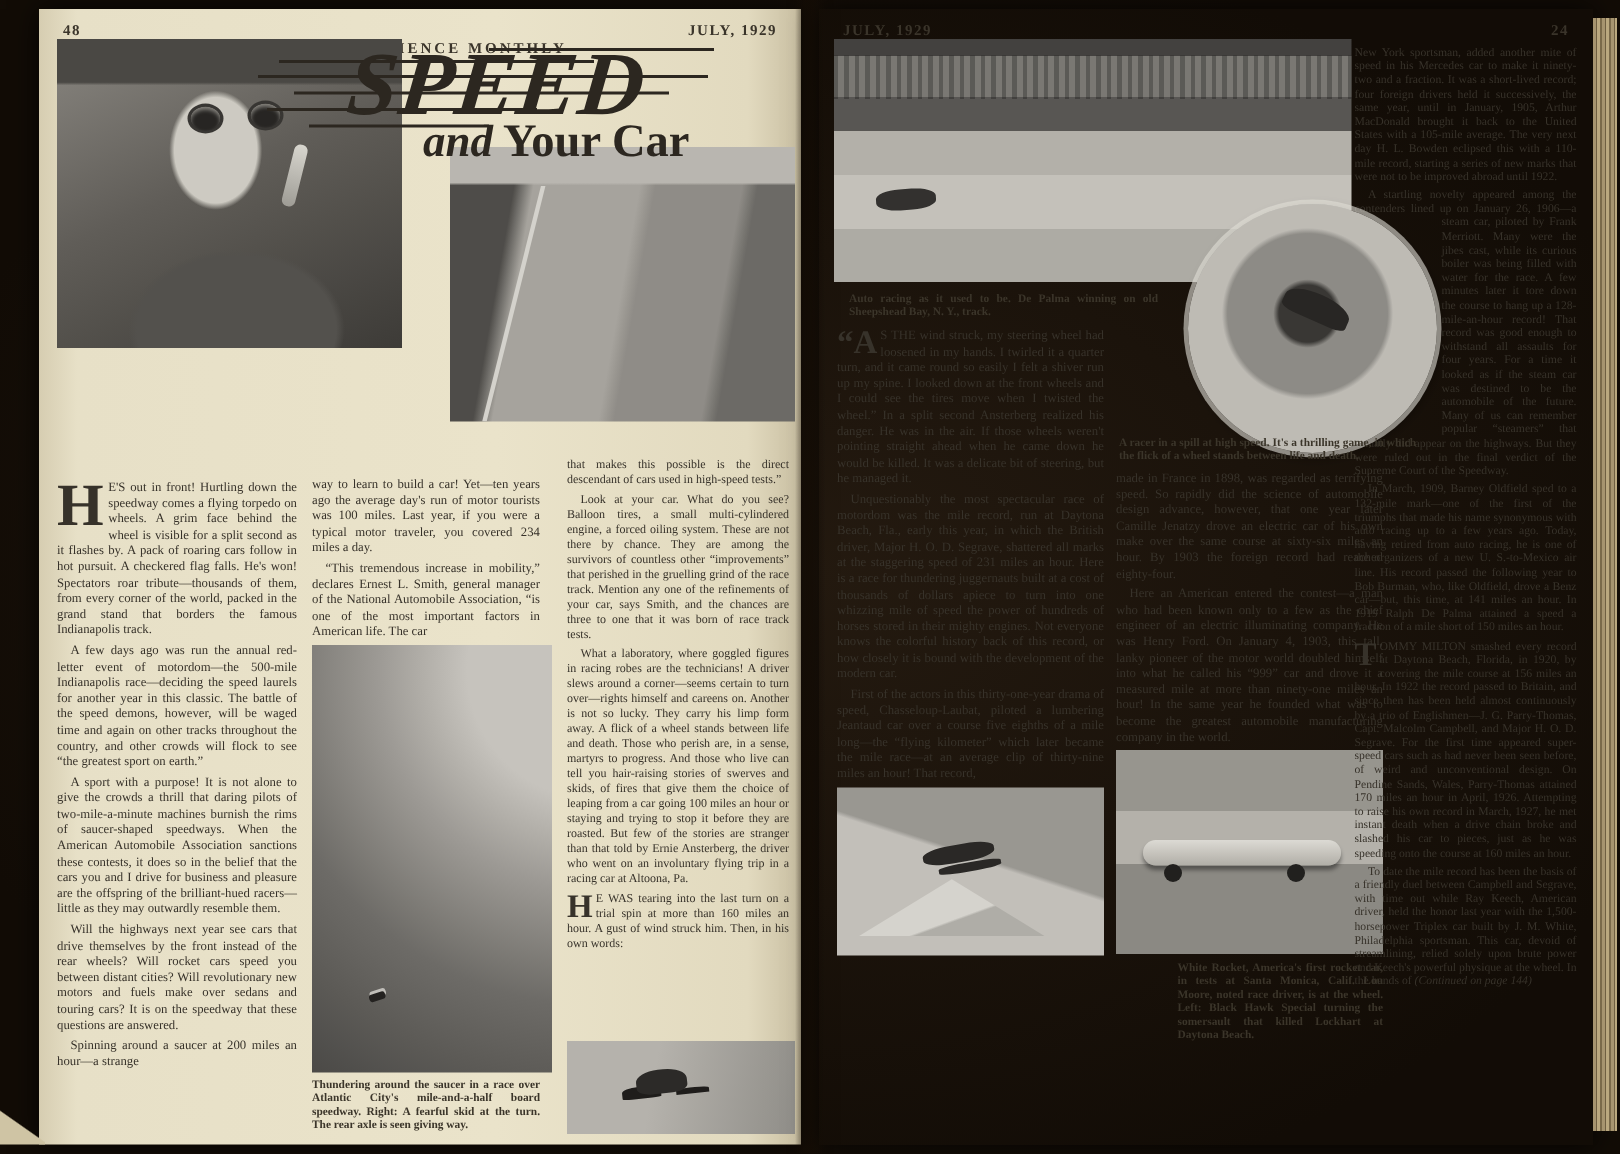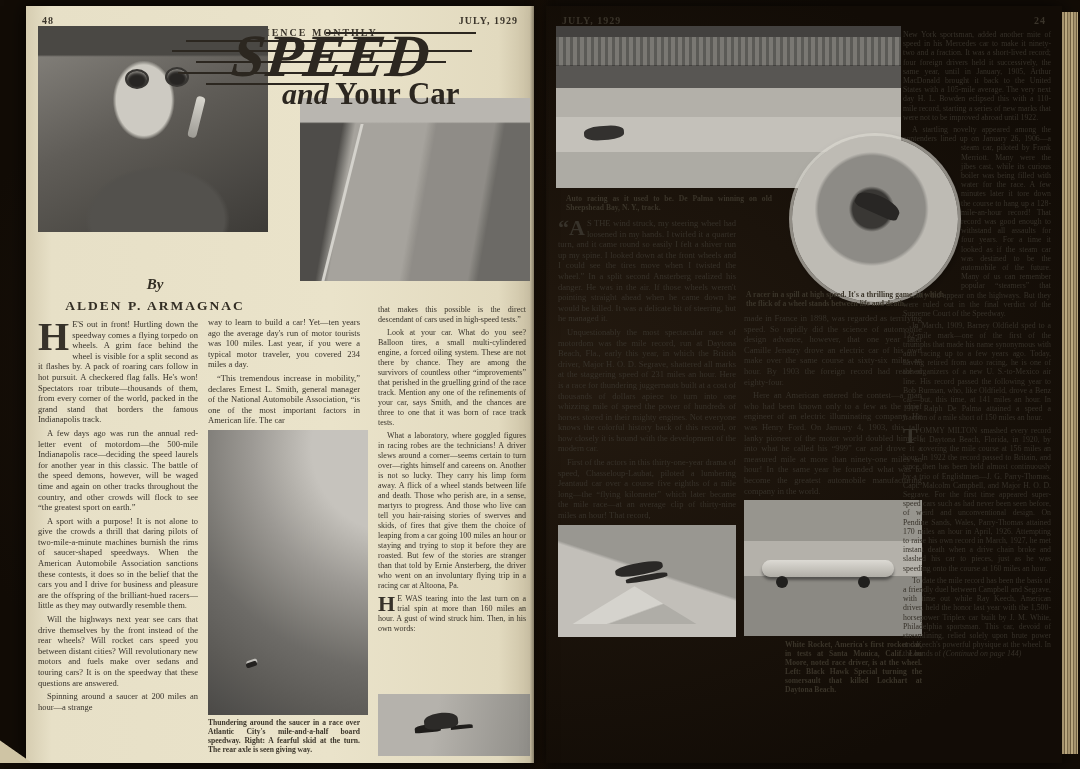--- a/index.html
+++ b/index.html
@@ -143,22 +143,20 @@
       <span class="h-left">48</span>
       <span class="h-center">POPULAR SCIENCE MONTHLY</span>
       <span class="h-right">JULY, 1929</span>
     </div>
 
     <div class="photo portrait">
       <div class="goggle g1"></div>
       <div class="goggle g2"></div>
       <div class="bottle"></div>
     </div>
-    <div class="byline-by">By</div>
-    <div class="byline-name">ALDEN P. ARMAGNAC</div>
 
     <div class="speedline sl1"></div>
     <div class="speedline sl2"></div>
     <div class="speedline sl3"></div>
     <div class="speedline sl4"></div>
     <div class="speedline sl5"></div>
     <div class="speedline sl6"></div>
     <div class="title-speed">SPEED</div>
     <div class="title-sub">
       <span class="t-and">and</span>

